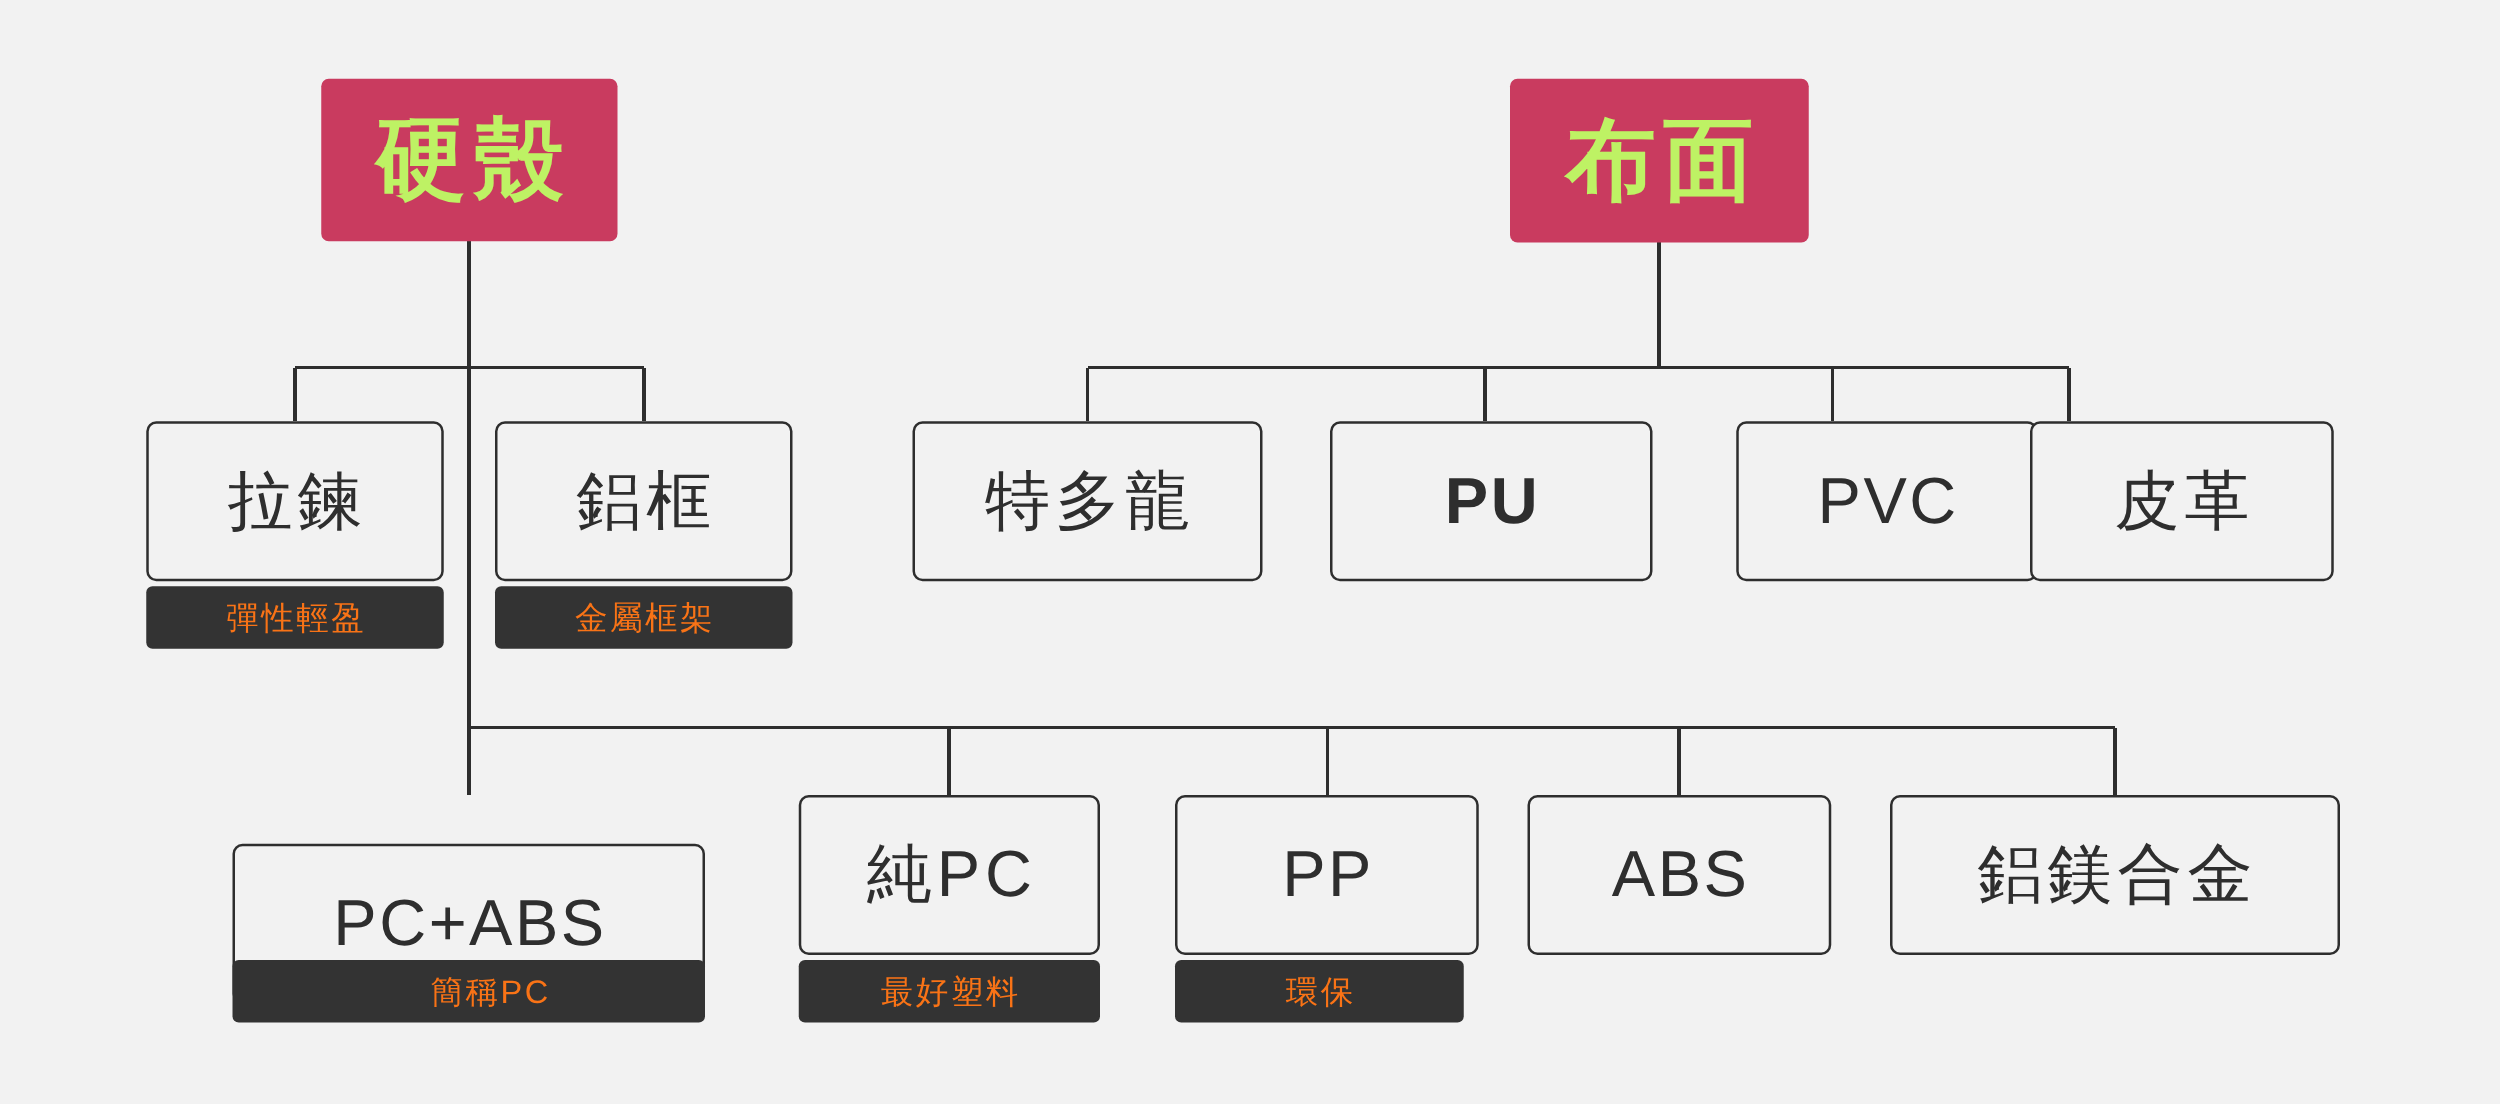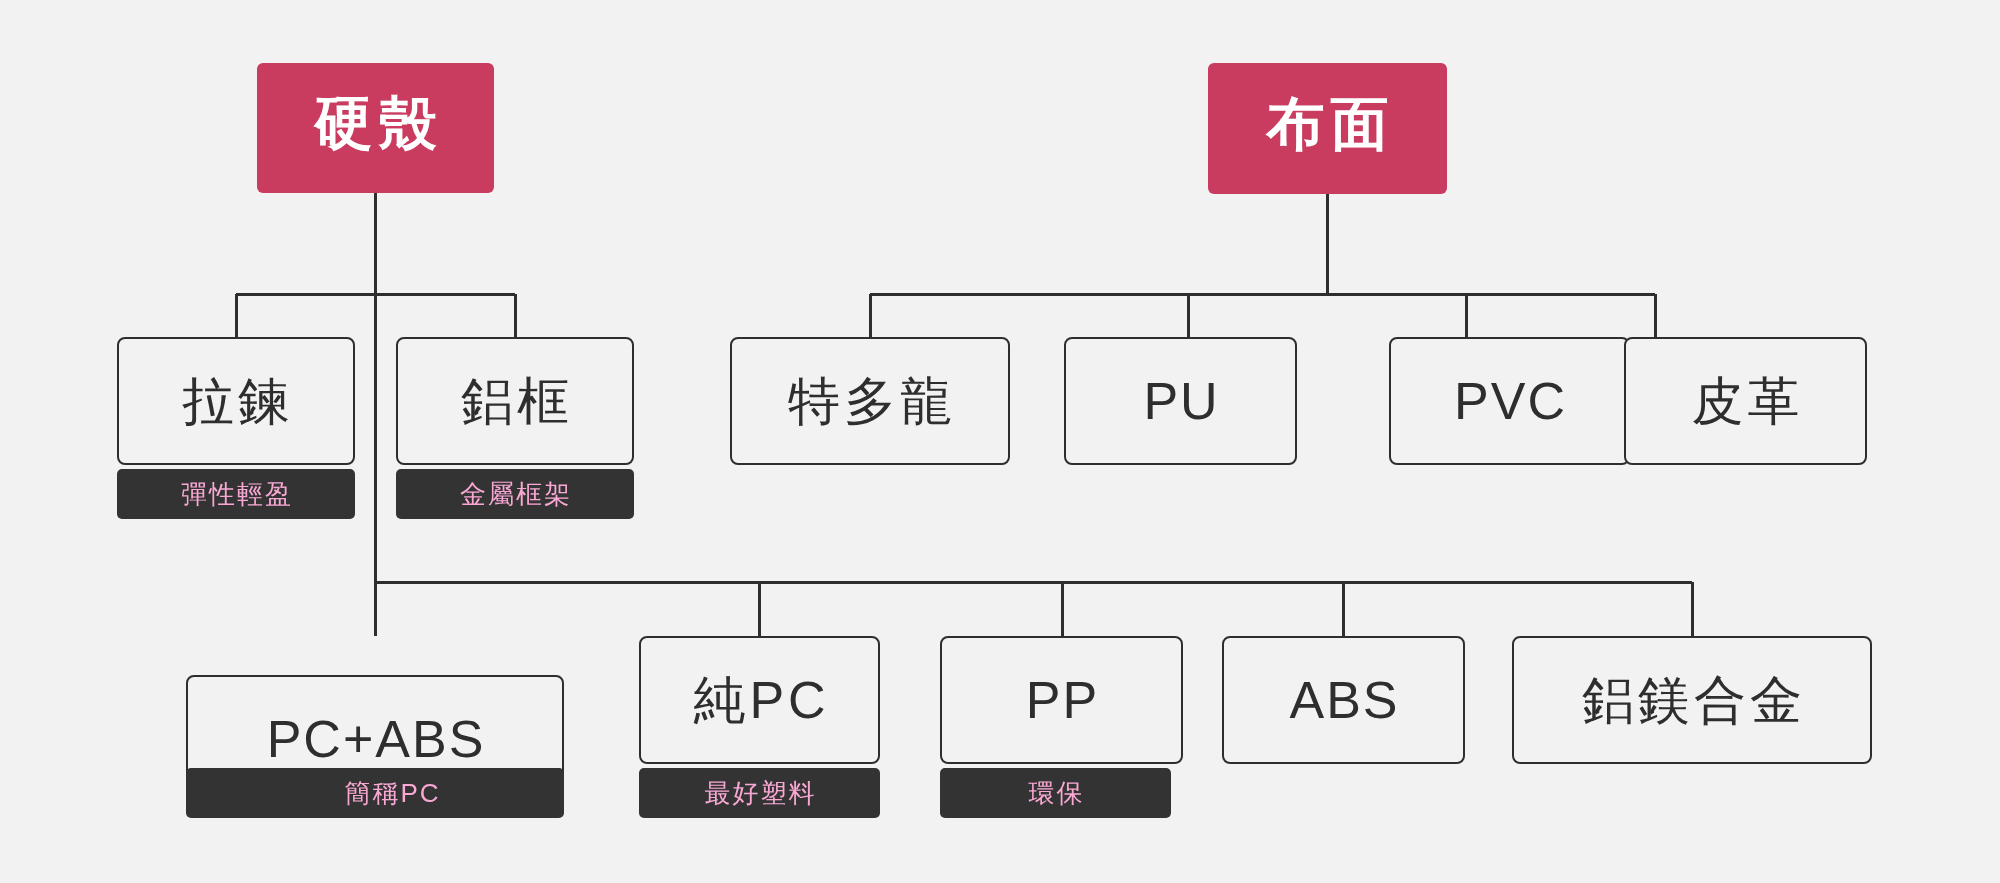--- a/index.html
+++ b/index.html
@@ -31,49 +31,48 @@
   .node {
     position: absolute;
     box-sizing: border-box;
     display: flex;
     align-items: center;
     justify-content: center;
     text-align: center;
   }
   .node.root {
     background: #c93b5f;
-    color: #ffffff;
+    color: #bef264;
     border-radius: 6px;
-    font-size: 58px;
+    font-size: 72px;
     font-weight: bold;
     letter-spacing: 6px;
     text-indent: 6px;
     line-height: 1;
-    font-family: Liberation Mono, monospace;
   }
   .node.leaf {
     background: #f2f2f2;
     border: 2px solid #2e2e2e;
     border-radius: 8px;
     color: #2e2e2e;
     font-size: 52px;
     font-weight: 400;
     letter-spacing: 4px;
     text-indent: 4px;
     line-height: 1;
   }
   .node.leaf.latin {
     letter-spacing: 2px;
     text-indent: 2px;
   }
   .badge {
     position: absolute;
     box-sizing: border-box;
     background: #333333;
-    color: #f9a8d4;
+    color: #f97316;
     border-radius: 5px;
     font-size: 26px;
     letter-spacing: 2px;
     text-indent: 2px;
     display: flex;
     align-items: center;
     justify-content: center;
     line-height: 1;
   }
 </style>
@@ -126,21 +125,21 @@
     <span>鋁框</span>
   </div>
   <div class="badge" style="left:396px; top:469px; width:238px; height:50px;">
     <span>金屬框架</span>
   </div>
 
   <div class="node leaf" style="left:730px; top:337px; width:280px; height:128px;align-items:center;">
     <span>特多龍</span>
   </div>
 
-  <div class="node leaf latin" style="left:1064px; top:337px; width:233px; height:128px;">
+  <div class="node leaf latin" style="left:1064px; top:337px; width:258px; height:128px;font-weight:bold;">
     <span>PU</span>
   </div>
 
   <div class="node leaf latin" style="left:1345px; top:337px; width:241px; height:128px;margin-left:44px;">
     <span>PVC</span>
   </div>
 
   <div class="node leaf" style="left:1624px; top:337px; width:243px; height:128px;">
     <span>皮革</span>
   </div>

